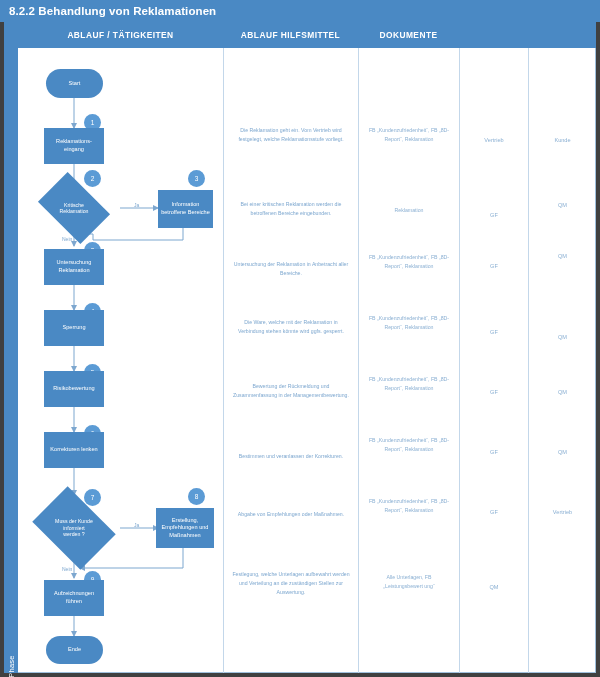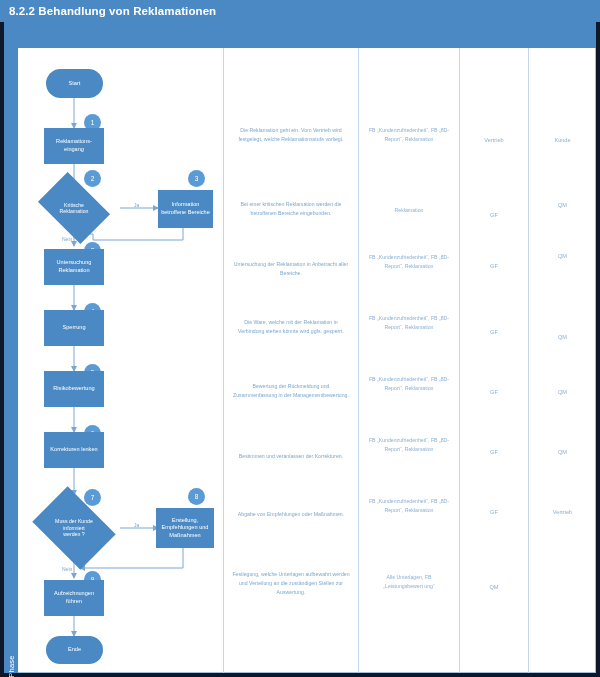--- a/index.html
+++ b/index.html
@@ -6,21 +6,21 @@
   body{
     width:600px;height:677px;
     background:#ffffff;
     font-family:"Liberation Sans", sans-serif;
     overflow:hidden;
   }
   .page{
     position:relative;
     width:600px;height:677px;
     box-sizing:border-box;
-    background:#0f172a;
+    background:#404040;
   }
   
   .title-bar{
     position:absolute;left:0;top:0;width:600px;height:22px;
     background:#4a89c4;
     display:flex;align-items:center;
   }
   .title-text{
     color:#ffffff;font-size:11.5px;font-weight:bold;
     padding-left:9px;letter-spacing:.1px;
@@ -140,20 +140,23 @@
     <div class="title-text">8.2.2 Behandlung von Reklamationen</div>
   </div>
 
   <div class="frame"></div>
 
   <div class="phase-strip">
     <div class="phase-label">Phase</div>
   </div>
 
   <div class="head-row">
+    <div class="head-cell" style="width:205px">ABLAUF / TÄTIGKEITEN</div>
+    <div class="head-cell" style="width:135px">ABLAUF HILFSMITTEL</div>
+    <div class="head-cell" style="width:101px">DOKUMENTE</div>
   </div>
 
   <div class="body-area">
 
     <div class="col-sep" style="left:205px"></div>
     <div class="col-sep" style="left:340px"></div>
     <div class="col-sep" style="left:441px"></div>
     <div class="col-sep" style="left:510px"></div>
 
     <div class="flow">

